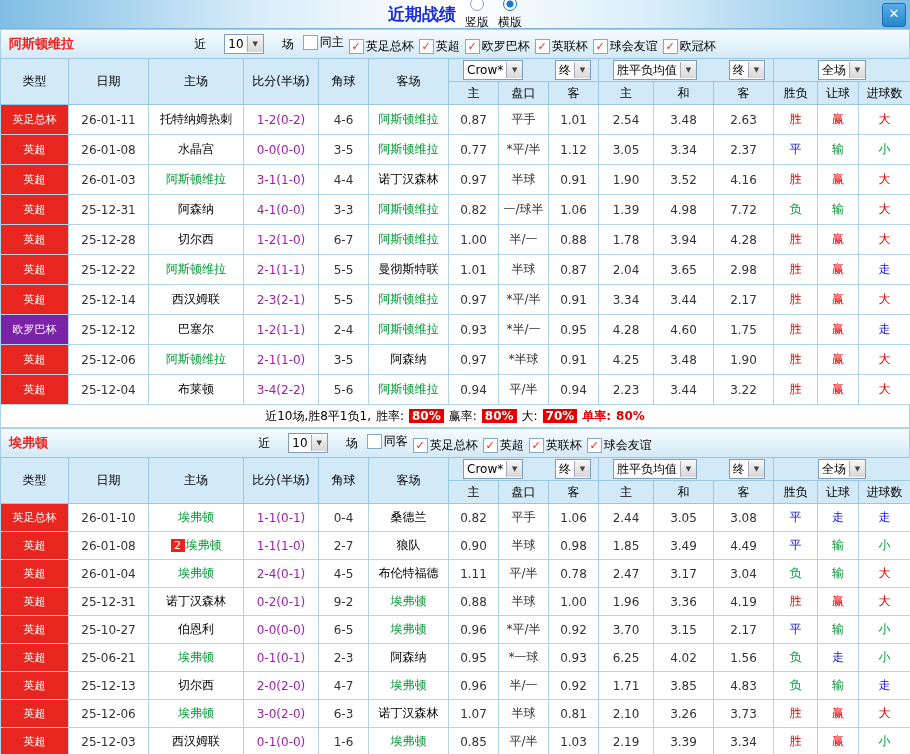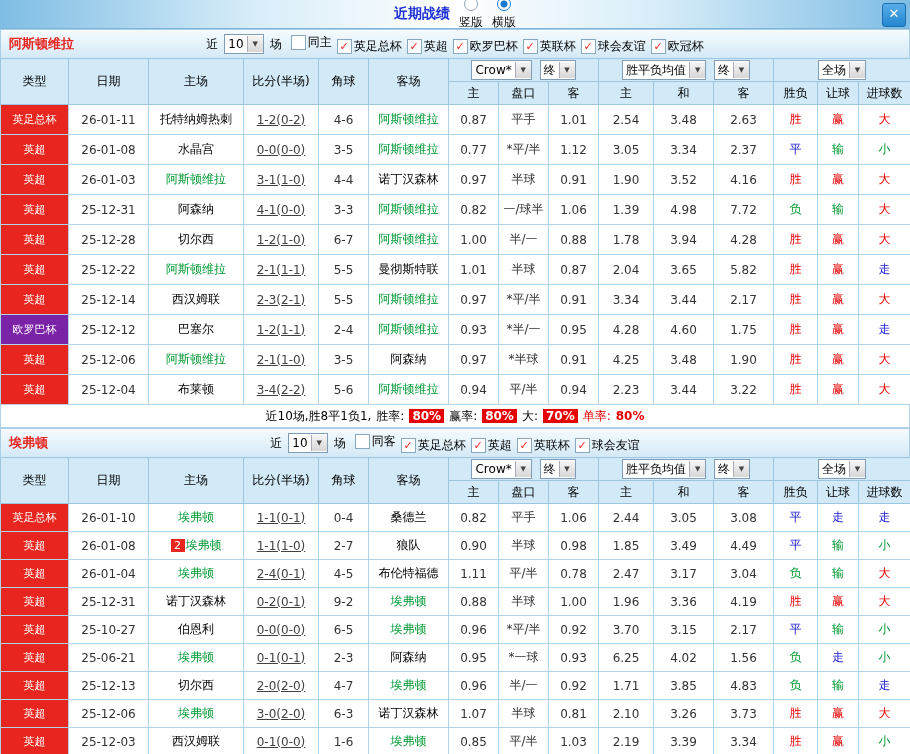--- a/index.html
+++ b/index.html
@@ -3,67 +3,67 @@
 <meta charset="utf-8">
 <style>
   html,body{margin:0;padding:0;}
   body{width:910px;height:754px;overflow:hidden;background:#fff;color:#000;
        font-family:"DejaVu Sans","Liberation Sans",sans-serif;font-size:12px;}
 
   
   .topbar{position:relative;height:28px;display:flex;align-items:center;justify-content:center;gap:9px;
     background:linear-gradient(90deg,#7fbde4 0%,#d8edf9 28%,#ffffff 50%,#d8edf9 72%,#7fbde4 100%);
     border-bottom:1px solid #7fb5d8;}
-  .title{color:#1c2fd4;font-weight:bold;font-size:14px;}
+  .title{color:#1c2fd4;font-weight:bold;font-size:17px;}
   .radio-item{display:inline-flex;align-items:center;gap:3px;cursor:pointer;color:#111;flex-direction:column;}
   .radio{width:12px;height:12px;border-radius:50%;border:1px solid #8fa4b8;background:#fff;display:inline-block;}
   .radio.on{border-color:#1a7ad0;background:radial-gradient(circle,#1a7ad0 0 38%,#fff 46%);}
   .close-btn{position:absolute;right:4px;top:3px;width:22px;height:22px;line-height:20px;text-align:center;
     background:linear-gradient(180deg,#58ade9,#2387d0);color:#fff;font-weight:bold;border-radius:3px;
     border:1px solid #1c6fae;cursor:pointer;font-size:13px;}
 
   
   .section-header{position:relative;height:28px;display:flex;align-items:center;justify-content:center;
     background:linear-gradient(180deg,#f6fbfe,#d3e9f6);border:1px solid #a8cfe6;border-bottom:none;}
   .team-name{position:absolute;left:8px;color:#e8261f;font-weight:bold;font-size:13px;}
   .filter-bar{display:flex;align-items:center;gap:4px;}
   .cb-item{display:inline-flex;align-items:center;margin-left:5px;cursor:pointer;}
   .cb{width:13px;height:13px;border:1px solid #88a8c0;background:#fff;display:inline-flex;align-items:center;
       justify-content:center;font-size:11px;line-height:1;color:#e8261f;font-weight:bold;margin-right:2px;}
 
   
-  .sel{display:inline-flex;align-items:center;height:18px;background:#fff;border:1px solid #7f9db9;cursor:pointer;margin:0 2px;vertical-align:middle;justify-content:center;}
+  .sel{display:inline-flex;align-items:center;height:18px;background:#fff;border:1px solid #7f9db9;cursor:pointer;margin:0 14px;vertical-align:middle;justify-content:center;}
   .sel-txt{padding:0 3px;}
   .arr{width:15px;height:16px;display:inline-flex;align-items:center;justify-content:center;font-size:7px;color:#444;
        background:linear-gradient(180deg,#f5f5f5,#d7d7d7);border-left:1px solid #aab;}
 
   
   table.matches{width:910px;border-collapse:collapse;table-layout:fixed;}
   .matches th,.matches td{border:1px solid #aed3ea;text-align:center;white-space:nowrap;overflow:hidden;padding:0;}
   .matches thead th{background:#d2e9f7;height:22px;font-weight:normal;border-color:#9cc6e0;}
   .sec0 tbody td{height:29px;}
   .sec1 tbody td{height:27px;}
   td.type{color:#fff;font-size:11px;}
   td.type.red{background:#e8261f;}
   td.type.purple{background:#7b23a6;}
   td.date,td.corner,td.odds{color:#333;}
-  td.score{color:#404040;text-decoration:underline;}
+  td.score{color:#a21caf;}
   .c-red{color:#e60000;}
   .c-green{color:#009933;}
   .c-blue{color:#1515d8;}
   .focus{color:#009933;}
   .badge{display:inline-block;background:#e8261f;color:#fff;font-size:11px;line-height:13px;min-width:12px;
          padding:0 1px;margin-right:1px;}
 
   
   .summary{height:22px;display:flex;align-items:center;justify-content:center;gap:5px;
            border:1px solid #aed3ea;border-top:none;text-align:right;}
   .pct{background:#e60000;color:#fff;font-weight:bold;padding:0 3px;}
   .pct-plain{color:#e60000;font-weight:bold;}
-  .plain-red{color:#e60000;font-weight:normal;}
+  .plain-red{color:#e60000;font-weight:bold;}
 </style>
 </head>
 <body>
 
 <div class="topbar">
   <span class="title">近期战绩</span>
   <span class="radio-item">
     <span class="radio"></span>
     <span>竖版</span>
   </span>
@@ -264,21 +264,21 @@
           <td class="date">25-12-22</td>
           <td class="team"><span class="focus">阿斯顿维拉</span></td>
           <td class="score">2-1(1-1)</td>
           <td class="corner">5-5</td>
           <td class="team"><span>曼彻斯特联</span></td>
           <td class="odds">1.01</td>
           <td class="odds">半球</td>
           <td class="odds">0.87</td>
           <td class="odds">2.04</td>
           <td class="odds">3.65</td>
-          <td class="odds">5.82</td>
+          <td class="odds">2.98</td>
           <td class="res c-red">胜</td>
           <td class="res c-red">赢</td>
           <td class="res c-blue">走</td>
         </tr>
         <tr>
           <td class="type red">英超</td>
           <td class="date">25-12-14</td>
           <td class="team"><span>西汉姆联</span></td>
           <td class="score">2-3(2-1)</td>
           <td class="corner">5-5</td>

